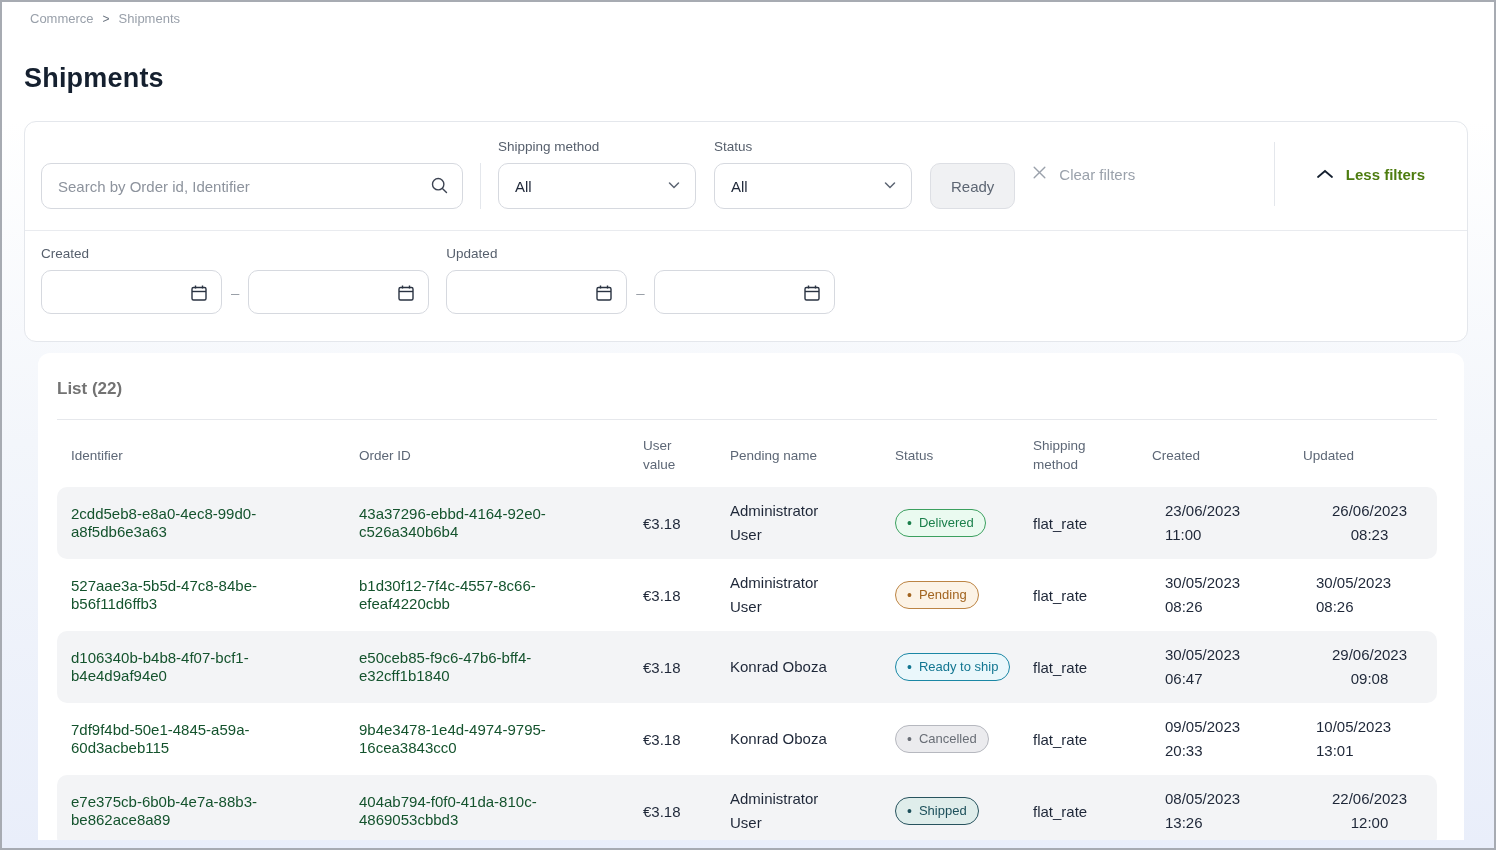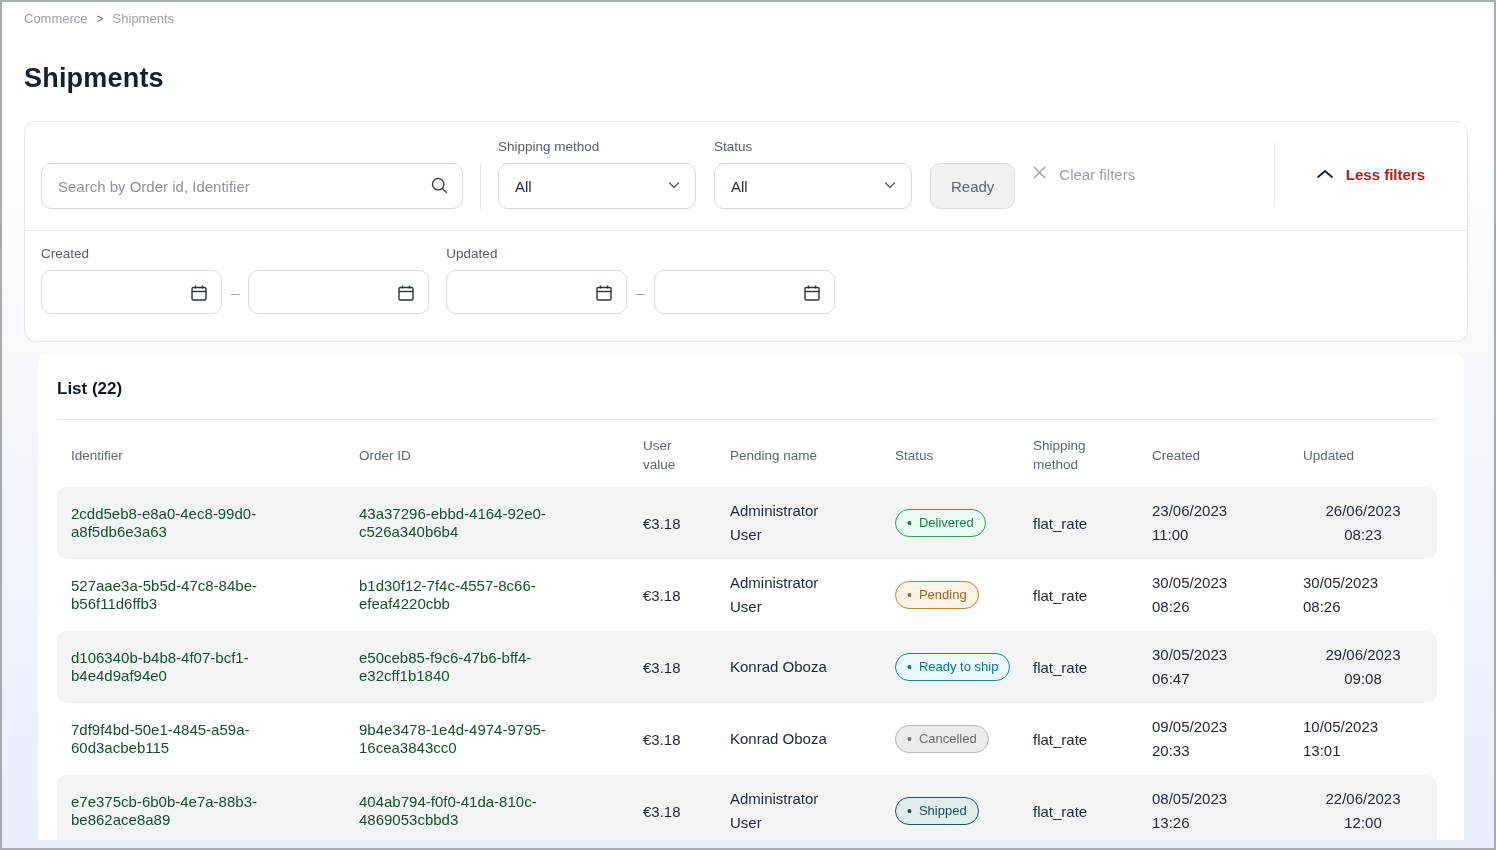--- a/index.html
+++ b/index.html
@@ -6,21 +6,21 @@
   html,body { margin:0; padding:0; }
   body { font-family: "Liberation Sans", "DejaVu Sans", sans-serif; }
 
   .viewport{
     width:1496px; height:850px; overflow:hidden; position:relative;
     border:2px solid #a7abb2;
     background:linear-gradient(180deg,#ffffff 0%,#ffffff 14%,#f3f6fb 52%,#e9eefa 100%);
   }
 
   
-  .breadcrumb{ display:flex; align-items:center; gap:9px; padding:9px 0 0 22px;
+  .breadcrumb{ display:flex; align-items:center; gap:9px; padding:9px 0 0 28px;
     font-size:13px; color:#99a0aa; }
   .crumb-sep{ color:#6b7480; font-size:12px; }
   .crumb{ cursor:pointer; }
 
   
   .page-title{ margin:37px 0 0 22px; font-size:27px; font-weight:700; color:#15202f; letter-spacing:.2px; }
 
   
   .filter-card{ margin:27px 26px 0 22px; background:#fff; border:1px solid #e4e7ec; border-radius:12px; }
   .f-row1{ display:flex; align-items:flex-end; padding:17px 16px 21px; }
@@ -35,53 +35,53 @@
   .sel-label{ font-size:13.5px; color:#565f6c; margin-bottom:9px; }
   .select{ width:198px; height:46px; border:1px solid #d6d9df; border-radius:10px; background:#fff;
     display:flex; align-items:center; justify-content:space-between; padding:0 13px 0 16px;
     font-size:15px; color:#1e2738; cursor:pointer; }
   .apply-btn{ height:46px; padding:0 20px; background:#f0f1f3; border:1px solid #dddfe4;
     border-radius:10px; font-size:15px; color:#5d6673; margin-right:16px; cursor:pointer;
     font-family:inherit; flex:none; }
   .clear{ display:flex; align-items:center; gap:11px; color:#9aa1ab; font-size:15px;
     cursor:pointer; align-self:center; margin-bottom:0; height:46px; }
   .tall-div{ width:1px; background:#e4e7ec; height:64px; margin-left:auto; align-self:center; flex:none; }
-  .less{ display:flex; align-items:center; gap:12px; font-size:15px; font-weight:700; color:#b91c1c;
+  .less{ display:flex; align-items:center; gap:12px; font-size:15px; font-weight:700; color:#4d7c0f;
     align-self:center; margin:0 26px 0 24px; cursor:pointer; height:46px; }
   .f-sep{ height:1px; background:#e9ebef; }
   .f-row2{ display:flex; padding:15px 16px 27px; }
   .date-group{ display:flex; flex-direction:column; margin-right:17px; }
   .date-label{ font-size:13.5px; color:#565f6c; margin-bottom:9px; }
   .date-inputs{ display:flex; align-items:center; }
   .date-box{ position:relative; width:181px; height:44px; border:1px solid #d6d9df;
     border-radius:10px; background:#fff; }
   .date-input{ width:100%; height:100%; border:none; background:transparent; outline:none;
     padding:0 40px 0 14px; font-size:15px; color:#1e2738; font-family:inherit; border-radius:10px; }
   .cal-icon{ position:absolute; right:12px; top:12px; pointer-events:none; }
   .dash{ margin:0 9px; color:#9aa0a8; font-size:15px; }
 
   
   .list-card{ margin:11px 30px 0 36px; height:487px; background:#fff; border-radius:12px 12px 0 0;
     padding:26px 27px 0 19px; overflow:hidden; }
-  .list-title{ font-size:17px; font-weight:700; color:#0f172a; margin:0 0 20px 0; }
+  .list-title{ font-size:17px; font-weight:700; color:#737373; margin:0 0 20px 0; }
   .t-sep{ height:1px; background:#e6e8ec; }
   table{ border-collapse:collapse; table-layout:fixed; width:1380px; }
   thead th{ font-size:13.5px; font-weight:400; color:#5d6776; text-align:left;
     padding:16px 14px 13px; vertical-align:middle; line-height:19px; }
   tbody td{ padding:0 14px; height:72px; vertical-align:middle; font-size:15px; color:#1e2738; }
   tr.stripe td{ background:#f3f4f6; }
   tr.stripe td:first-child{ border-radius:10px 0 0 10px; }
   tr.stripe td:last-child{ border-radius:0 10px 10px 0;text-align:center; }
   .cell-link{ color:#14532d; text-underline-offset:3px;
     line-height:18px; display:inline-block; overflow-wrap:break-word; max-width:260px; cursor:pointer; }
   .customer{ display:inline-block; max-width:122px; line-height:24px; }
   .badge{ display:inline-flex; align-items:center; gap:7px; padding:5px 11px 6px;
     border-radius:999px; border:1px solid; font-size:13px; line-height:15px; white-space:nowrap; }
   .badge .dot{ font-size:14px; line-height:10px; }
-  .dt span{ display:block; line-height:24px; }
+  .dt span{ display:block; line-height:24px;margin-left:13px; }
 </style>
 </head>
 <body>
 
 <div class="viewport">
 
   <div class="breadcrumb">
     <span class="crumb">Commerce</span>
     <span class="crumb-sep">&gt;</span>
     <span class="crumb">Shipments</span>

